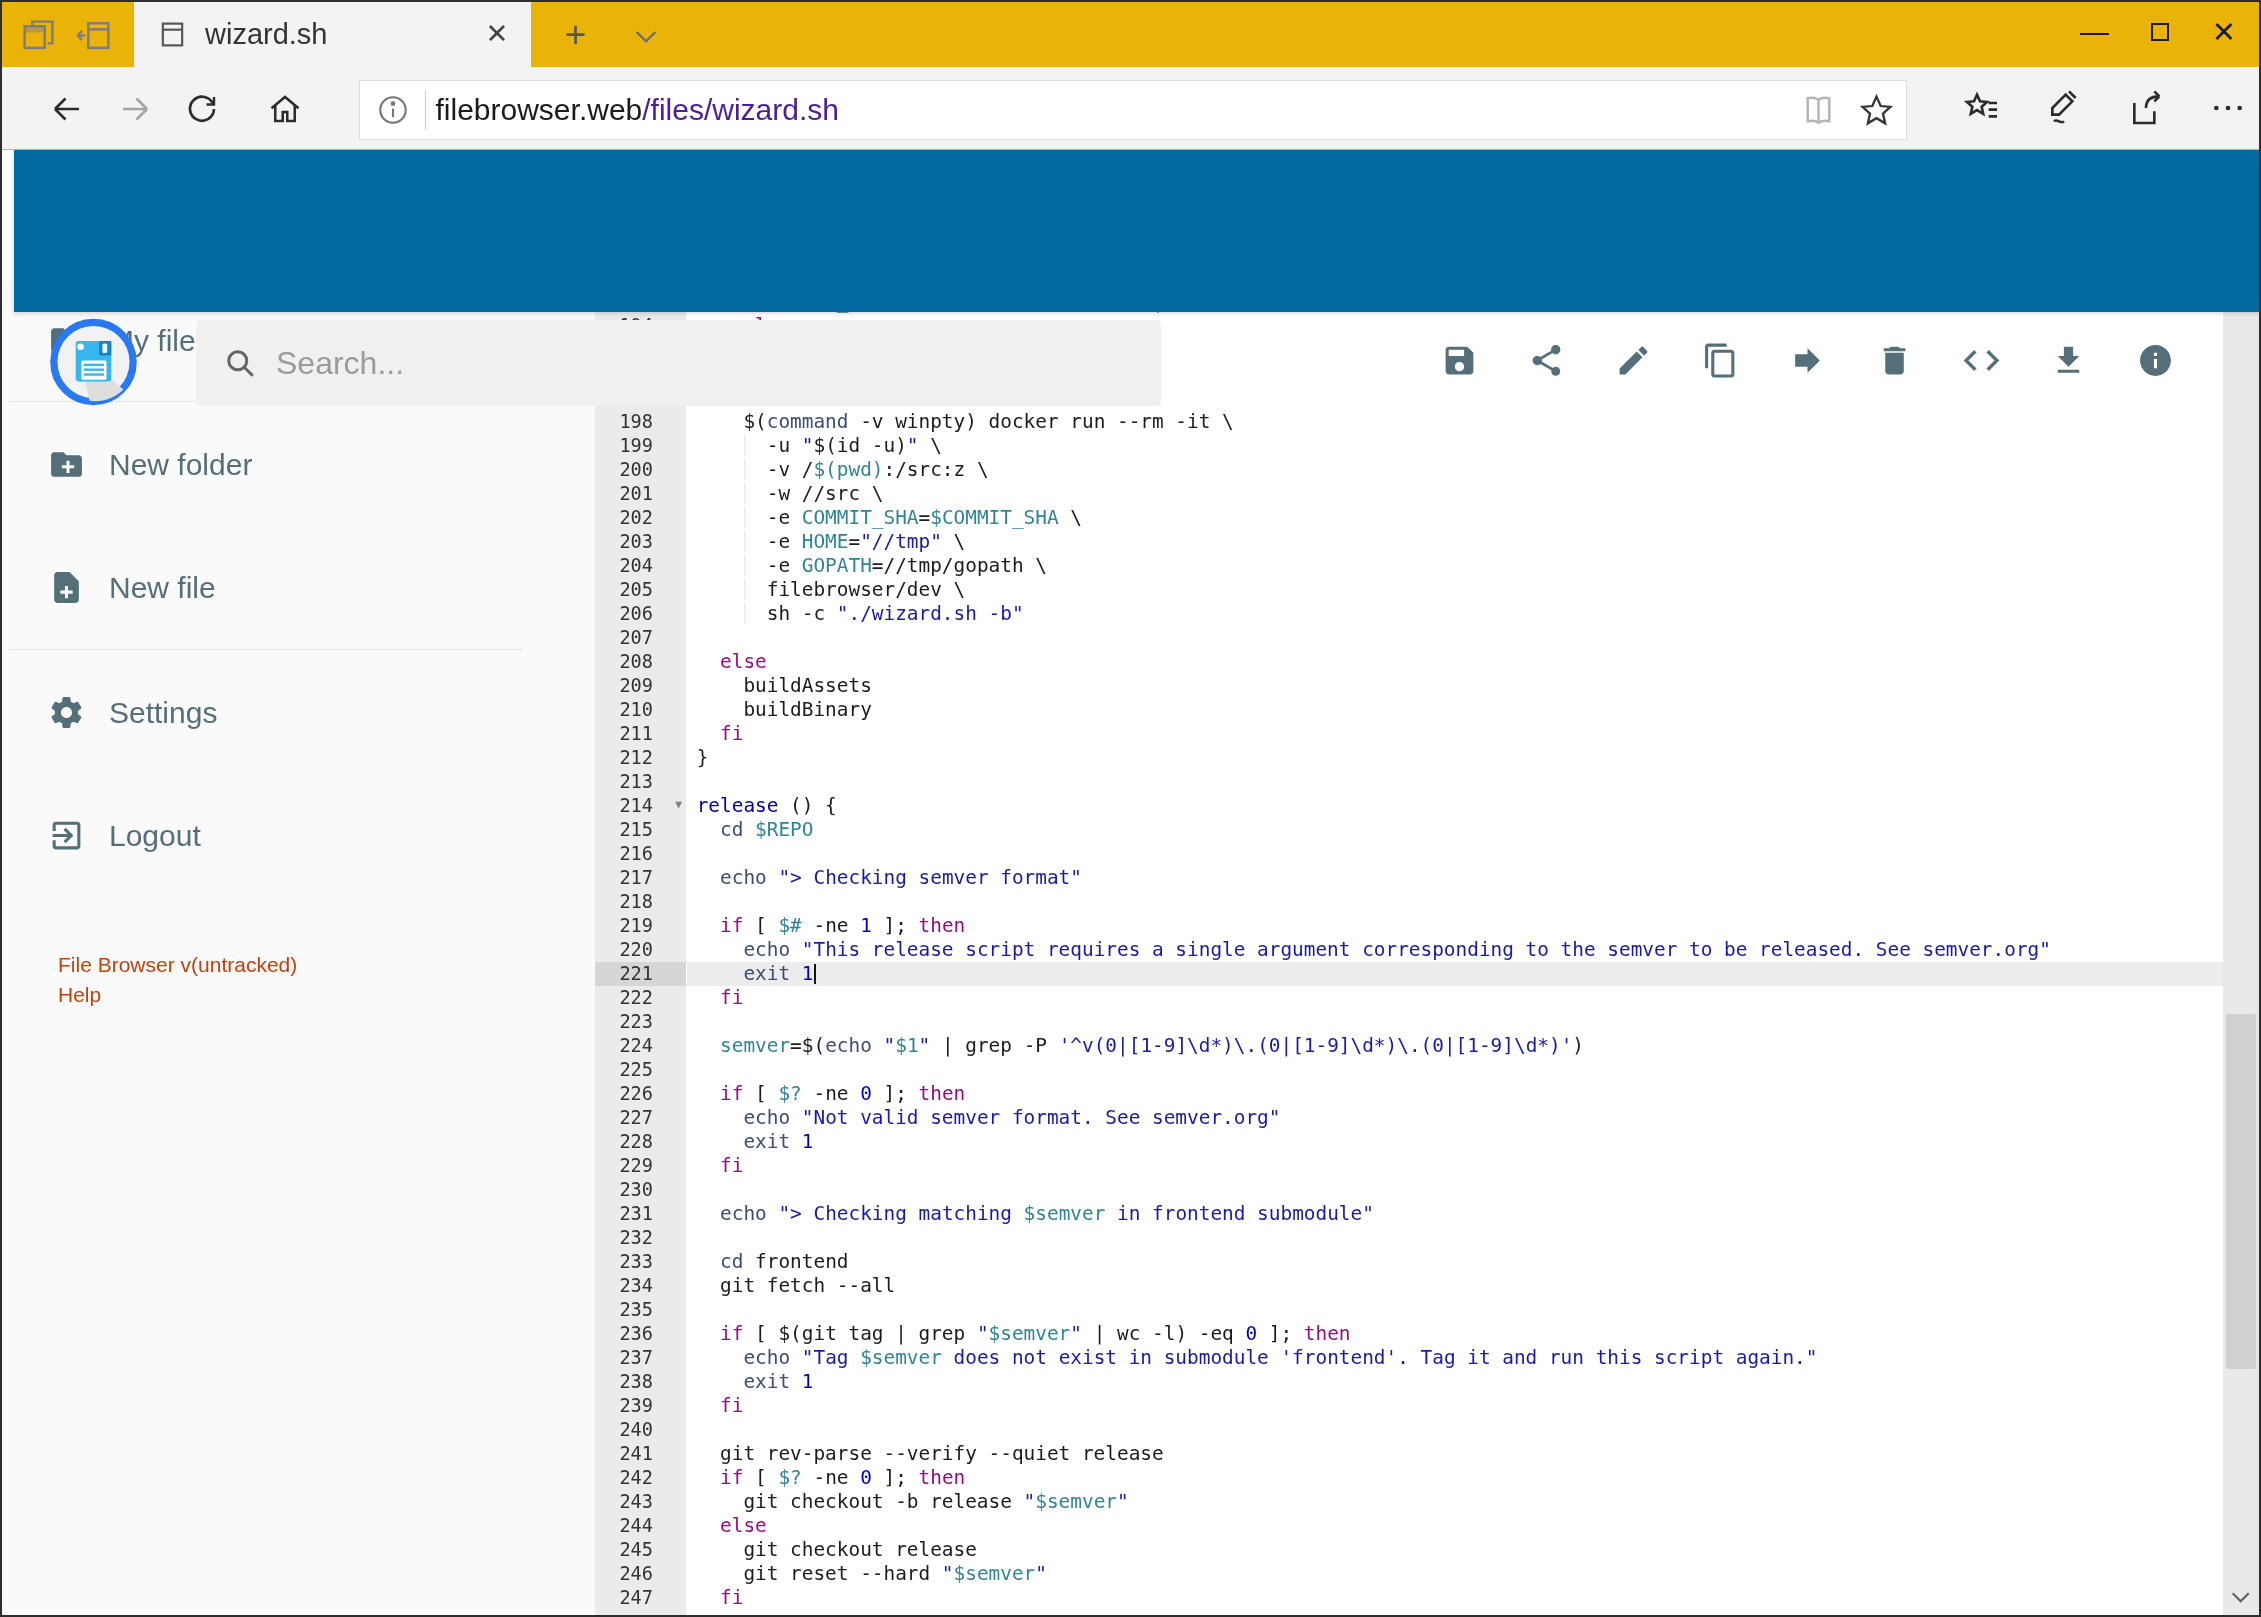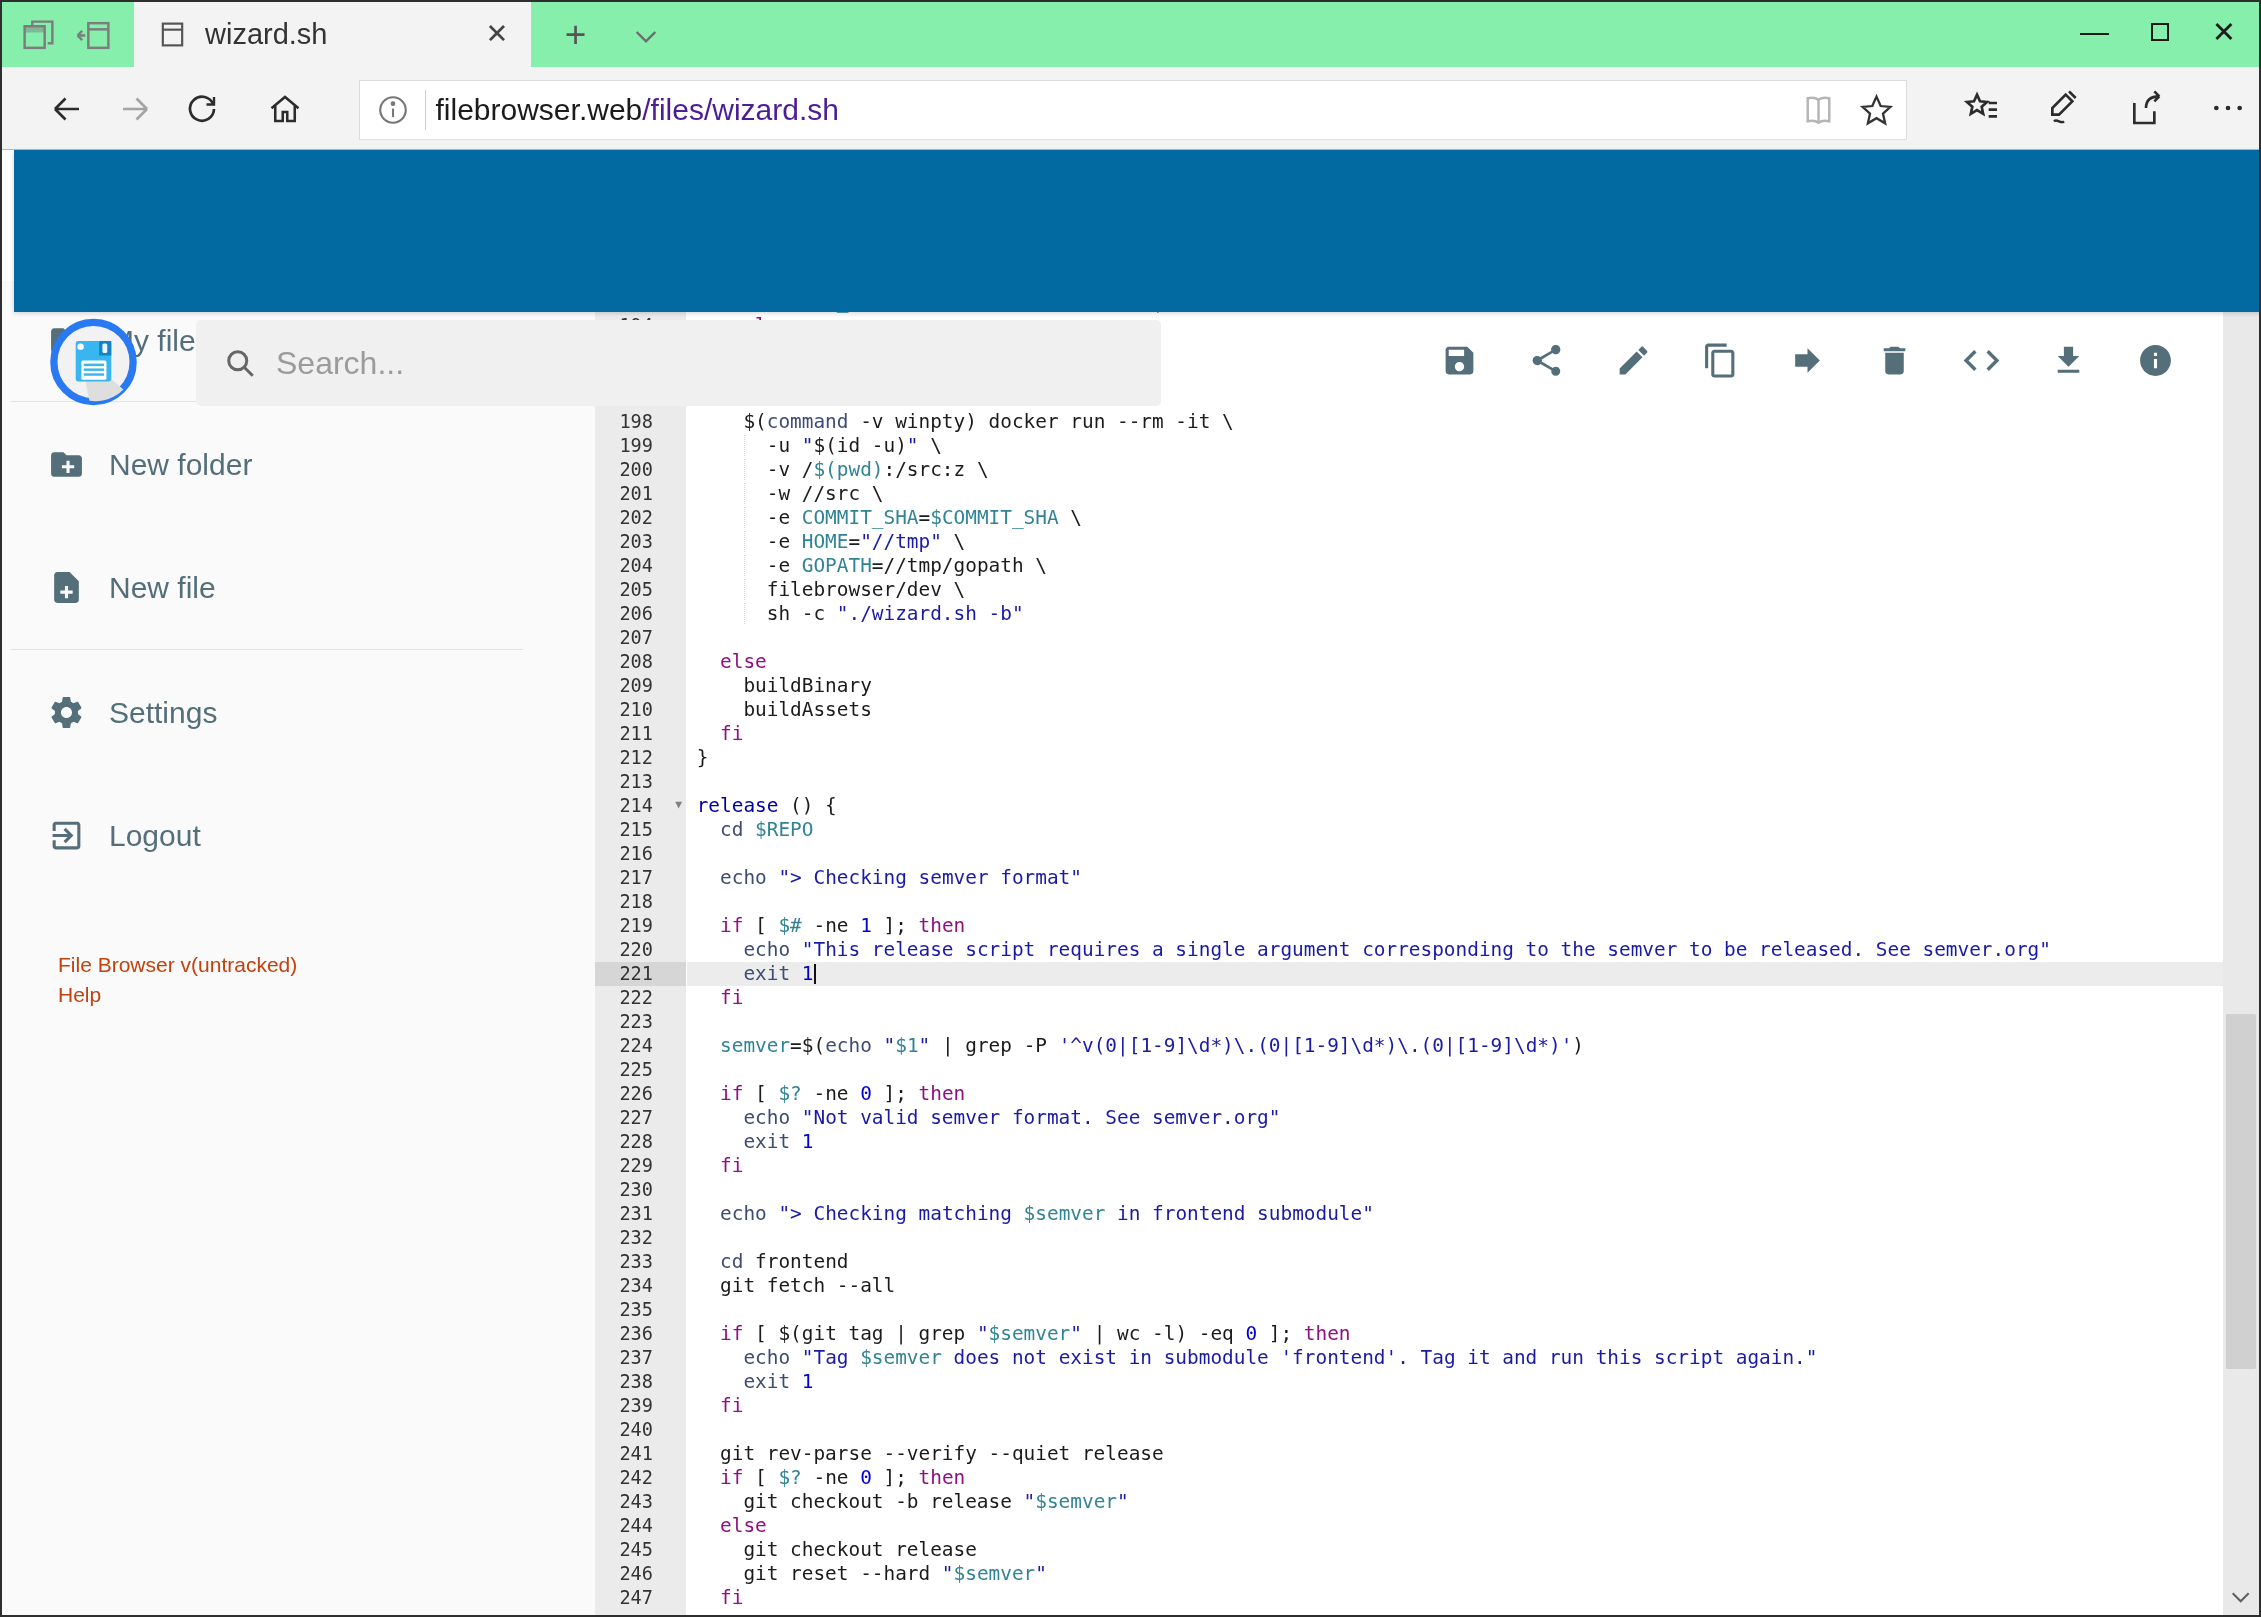--- a/index.html
+++ b/index.html
@@ -1,21 +1,21 @@
 <!DOCTYPE html>
 <html style="font-size:13px"><head>
 <meta charset="utf-8">
 <style>
   html,body{margin:0;padding:0;background:#888;}
   *{box-sizing:border-box;}
   .win{position:relative;width:2261px;height:1617px;background:#fff;
        border:2.4px solid #2e2e2e;overflow:hidden;
        font-family:"Liberation Sans",sans-serif;}
   
-  .tabstrip{position:absolute;left:0;top:0;width:100%;height:65px;background:#86efac;padding-left:36px;}
+  .tabstrip{position:absolute;left:0;top:0;width:100%;height:65px;background:#eab308;padding-left:36px;}
   .strip-icon{position:absolute;top:14.5px;width:37px;height:37px;color:#7d7d7d;cursor:pointer;}
   .tab{position:absolute;left:132px;top:0;width:397px;height:65px;background:#f3f3f3;
        display:flex;align-items:center;cursor:pointer;}
   .tab-pageicon{margin-left:24px;width:29px;height:29px;color:#555;}
   .tab-title{margin-left:18px;font-size:29px;color:#333;}
   .tab-close{position:absolute;right:18px;top:16px;width:32px;height:32px;color:#444;
        display:flex;align-items:center;justify-content:center;font-size:27.4px;cursor:pointer;}
   .newtab{position:absolute;left:554px;top:13px;width:39px;height:39px;color:#555;
        font-size:37px;line-height:39px;text-align:center;font-weight:300;cursor:pointer;}
   .tablist{position:absolute;left:626px;top:18px;width:36px;height:32px;color:#6c6c6c;cursor:pointer;}
@@ -398,22 +398,22 @@
         <div class="cl guide"><span class="pl">      -u </span><span class="str">"</span><span class="pl">$(id -u)</span><span class="str">"</span><span class="pl"> \</span></div>
         <div class="cl guide"><span class="pl">      -v /</span><span class="var">$(pwd)</span><span class="pl">:/src:z \</span></div>
         <div class="cl guide"><span class="pl">      -w //src \</span></div>
         <div class="cl guide"><span class="pl">      -e </span><span class="var">COMMIT_SHA</span><span class="pl">=</span><span class="var">$COMMIT_SHA</span><span class="pl"> \</span></div>
         <div class="cl guide"><span class="pl">      -e </span><span class="var">HOME</span><span class="pl">=</span><span class="str">"//tmp"</span><span class="pl"> \</span></div>
         <div class="cl guide"><span class="pl">      -e </span><span class="var">GOPATH</span><span class="pl">=//tmp/gopath \</span></div>
         <div class="cl guide"><span class="pl">      filebrowser/dev \</span></div>
         <div class="cl guide"><span class="pl">      sh -c </span><span class="str">"./wizard.sh -b"</span></div>
         <div class="cl"></div>
         <div class="cl"><span class="pl">  </span><span class="kw">else</span></div>
+        <div class="cl"><span class="pl">    buildAssets</span></div>
         <div class="cl"><span class="pl">    buildBinary</span></div>
-        <div class="cl"><span class="pl">    buildAssets</span></div>
         <div class="cl"><span class="pl">  </span><span class="kw">fi</span></div>
         <div class="cl"><span class="pl">}</span></div>
         <div class="cl"></div>
         <div class="cl"><span class="fn">release</span><span class="pl"> () {</span></div>
         <div class="cl"><span class="pl">  </span><span class="bi">cd</span><span class="pl"> </span><span class="var">$REPO</span></div>
         <div class="cl"></div>
         <div class="cl"><span class="pl">  </span><span class="bi">echo</span><span class="pl"> </span><span class="str">"&gt; Checking semver format"</span></div>
         <div class="cl"></div>
         <div class="cl"><span class="pl">  </span><span class="kw">if</span><span class="pl"> [ </span><span class="var">$#</span><span class="pl"> -ne </span><span class="num">1</span><span class="pl"> ]; </span><span class="kw">then</span></div>
         <div class="cl"><span class="pl">    </span><span class="bi">echo</span><span class="pl"> </span><span class="str">"This release script requires a single argument corresponding to the semver to be released. See semver.org"</span></div>

